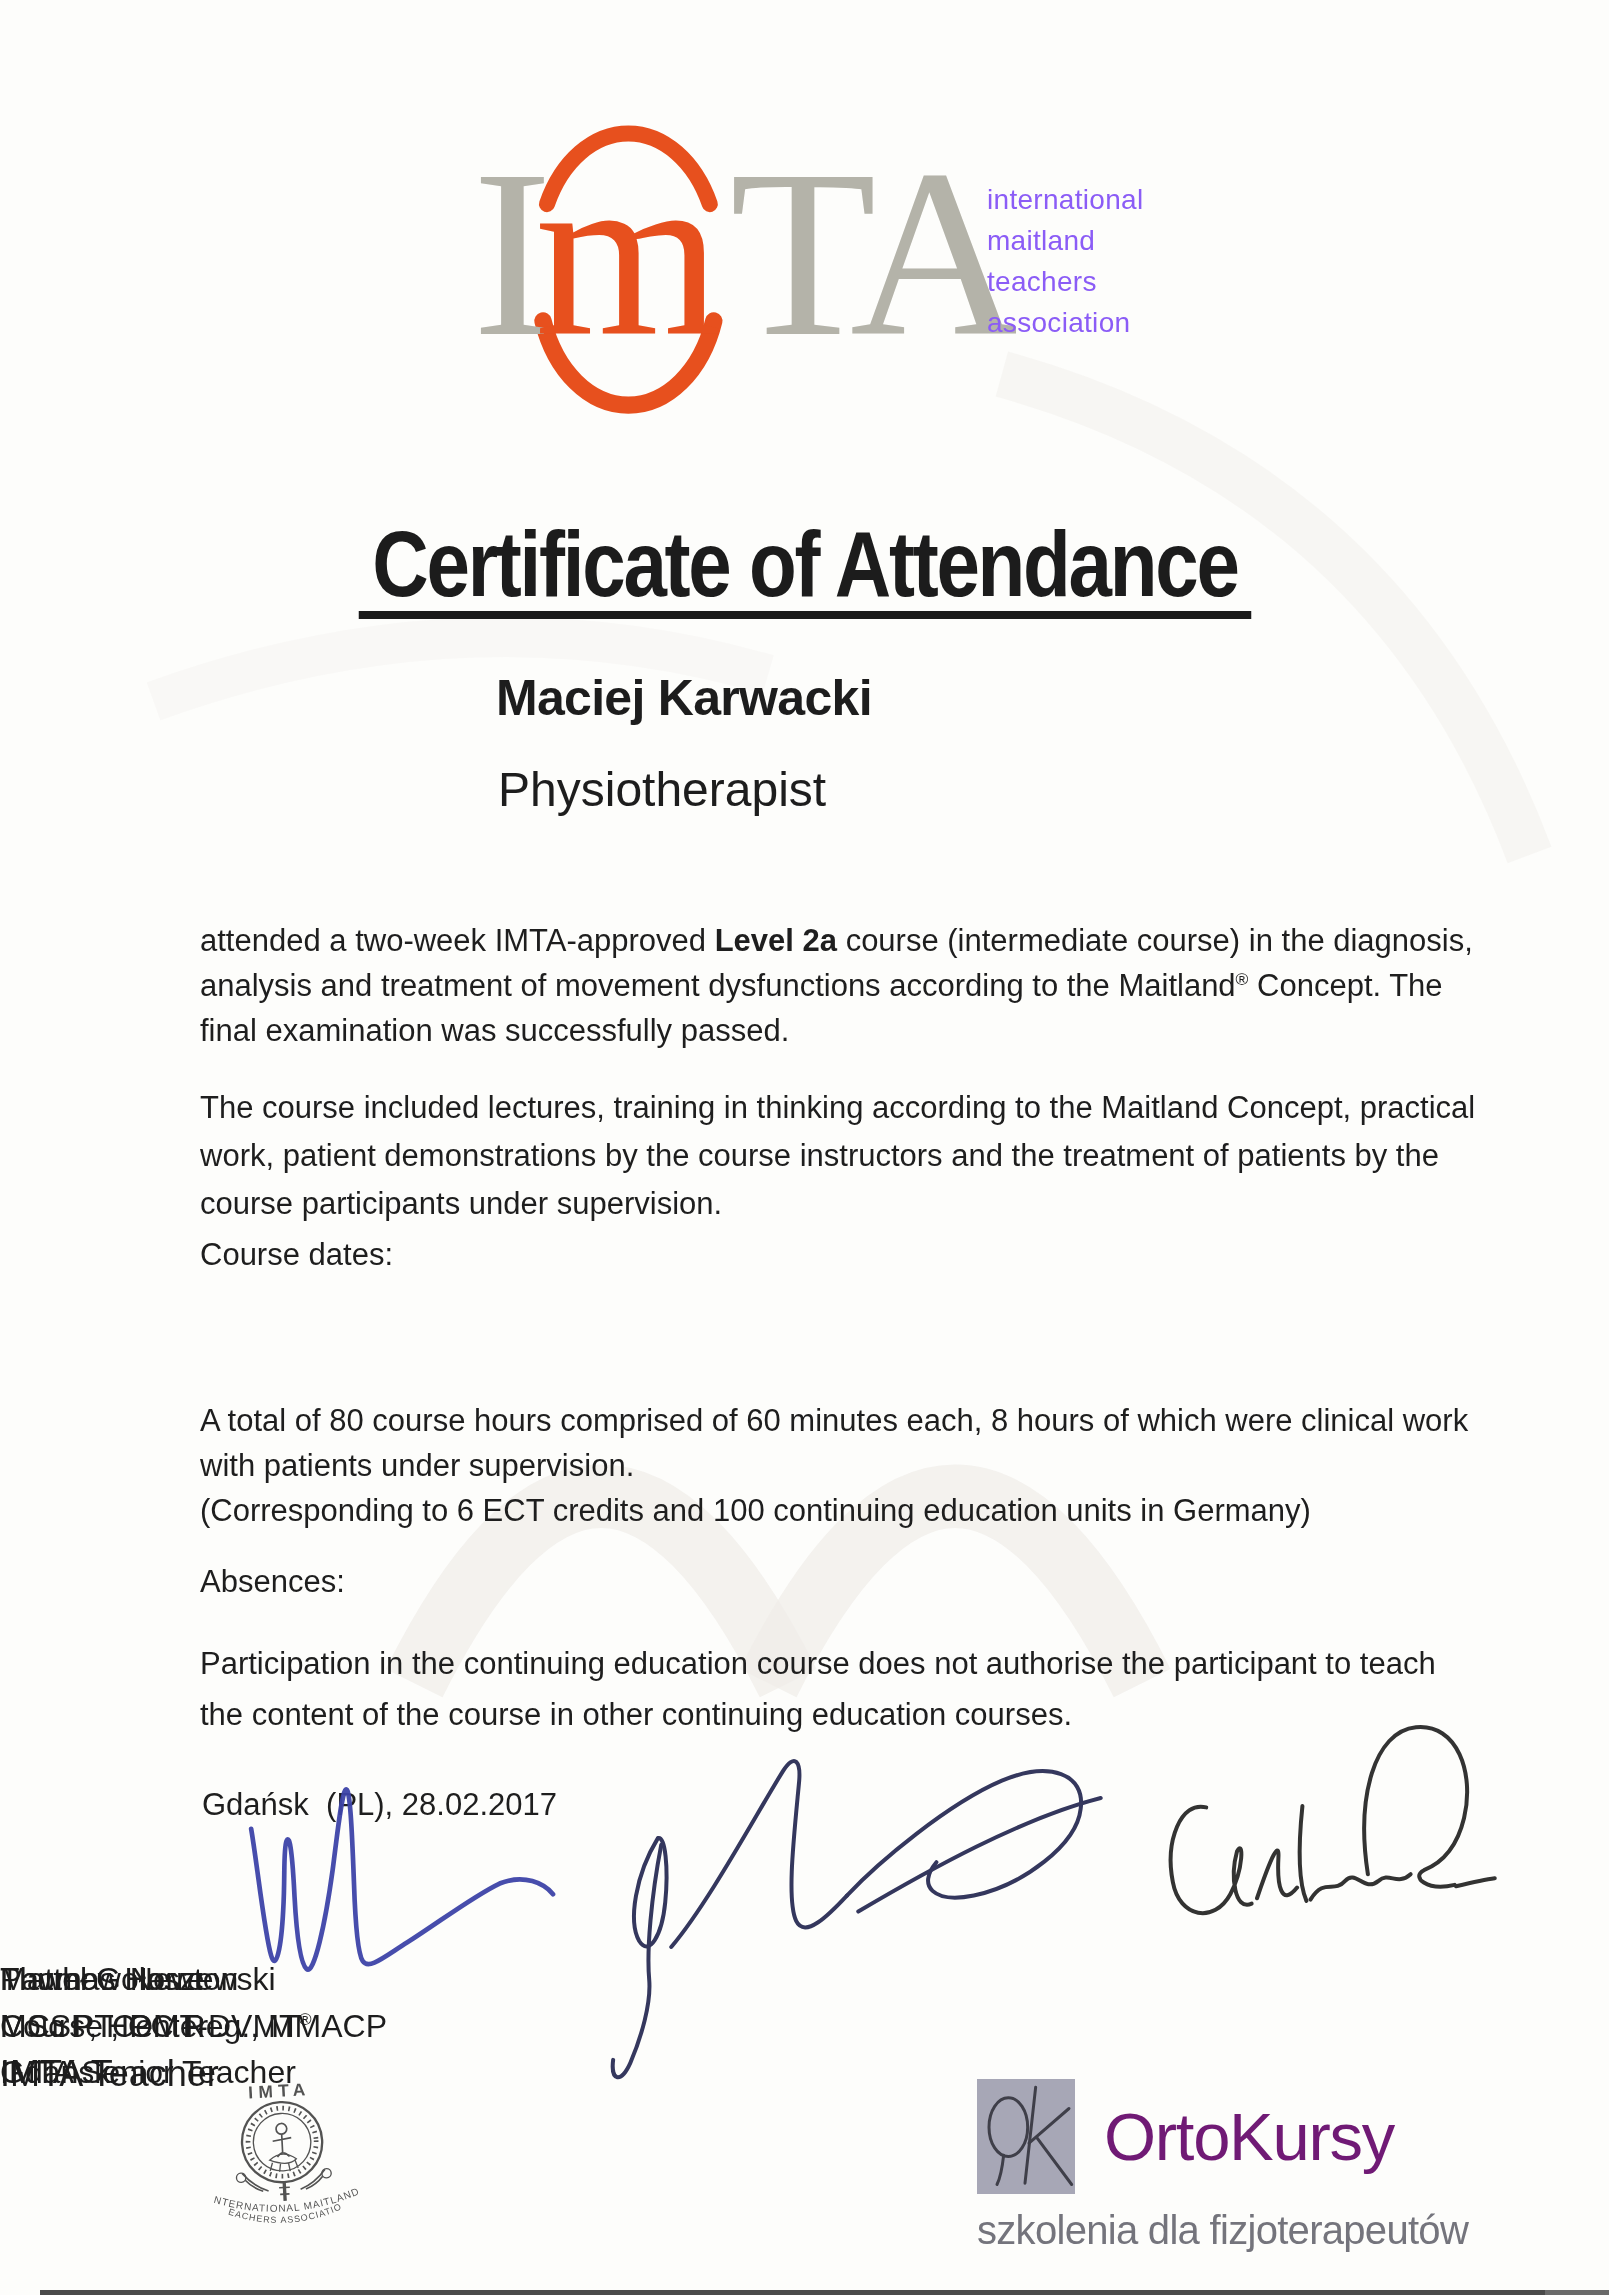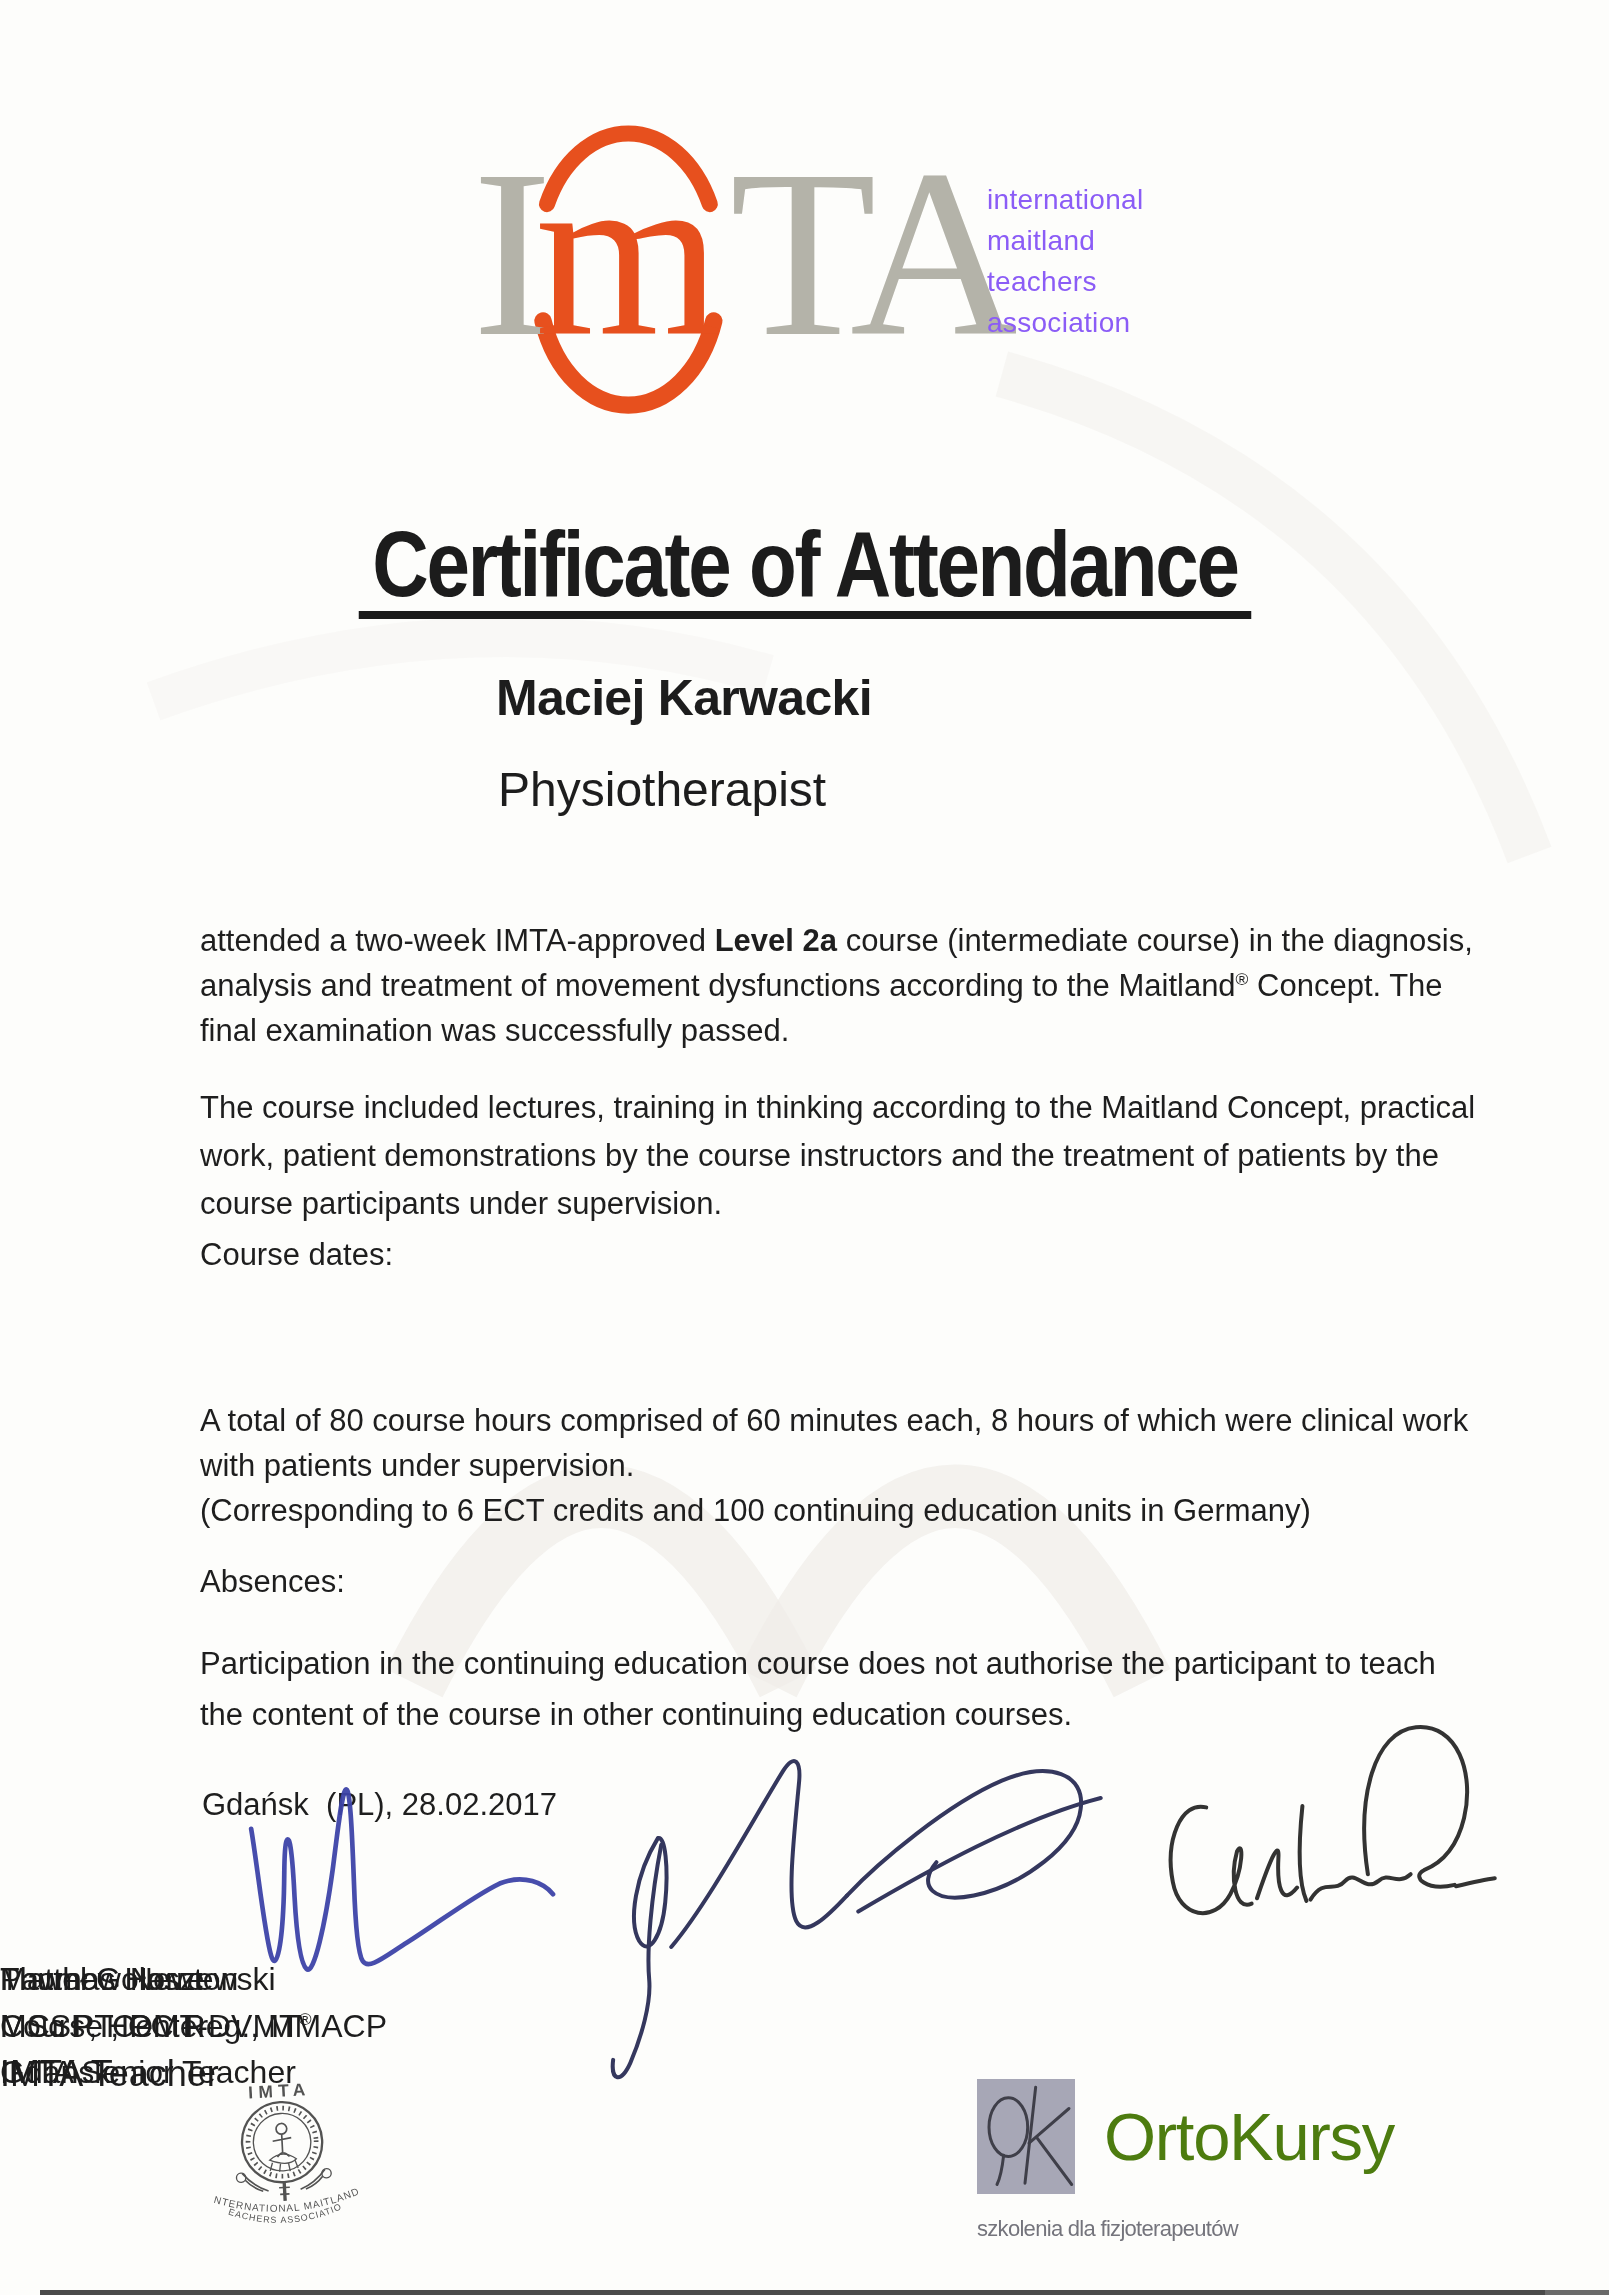--- a/index.html
+++ b/index.html
@@ -45,22 +45,22 @@
   .sig-col .row{position:absolute; left:0; white-space:nowrap;}
   .col1{left:227px;} .col2{left:660px;} .col3{left:1106px;}
   .r1{top:1963px;} .r2{top:2010px;} .r3{top:2056px;}
   .role-lg{font-size:36px;}
   .sig-overlay{left:0; top:0; width:1609px; height:2295px; pointer-events:none;}
   
   .seal-svg{left:202px; top:2070px; width:167px; height:167px;}
   
   .ok-square{left:977px; top:2079px; width:98px; height:115px; background:#a7a7b6;}
   .ok-mono{left:977px; top:2079px; width:98px; height:115px;}
-  .ok-brand{left:1104px; top:2103px; font-size:67px; letter-spacing:-1.3px; color:#4d7c0f; line-height:1;}
-  .ok-tag{left:977px; top:2210px; font-size:22px; letter-spacing:-0.7px; color:#74747c; line-height:1;margin-top:8px;}
+  .ok-brand{left:1104px; top:2103px; font-size:67px; letter-spacing:-1.3px; color:#701a75; line-height:1;}
+  .ok-tag{left:977px; top:2210px; font-size:40px; letter-spacing:-0.7px; color:#74747c; line-height:1;}
   
   .watermark{left:0; top:0; width:1609px; height:2295px;}
   .scan-edge{left:0; bottom:0; width:100%; height:5.3px;
     background:linear-gradient(to right,#fdfdfb 0 40px,#4a4a4a 40px 96%,#6a6a6a 96% 100%);}
 </style>
 </head>
 <body>
 
 <div class="page">
 

